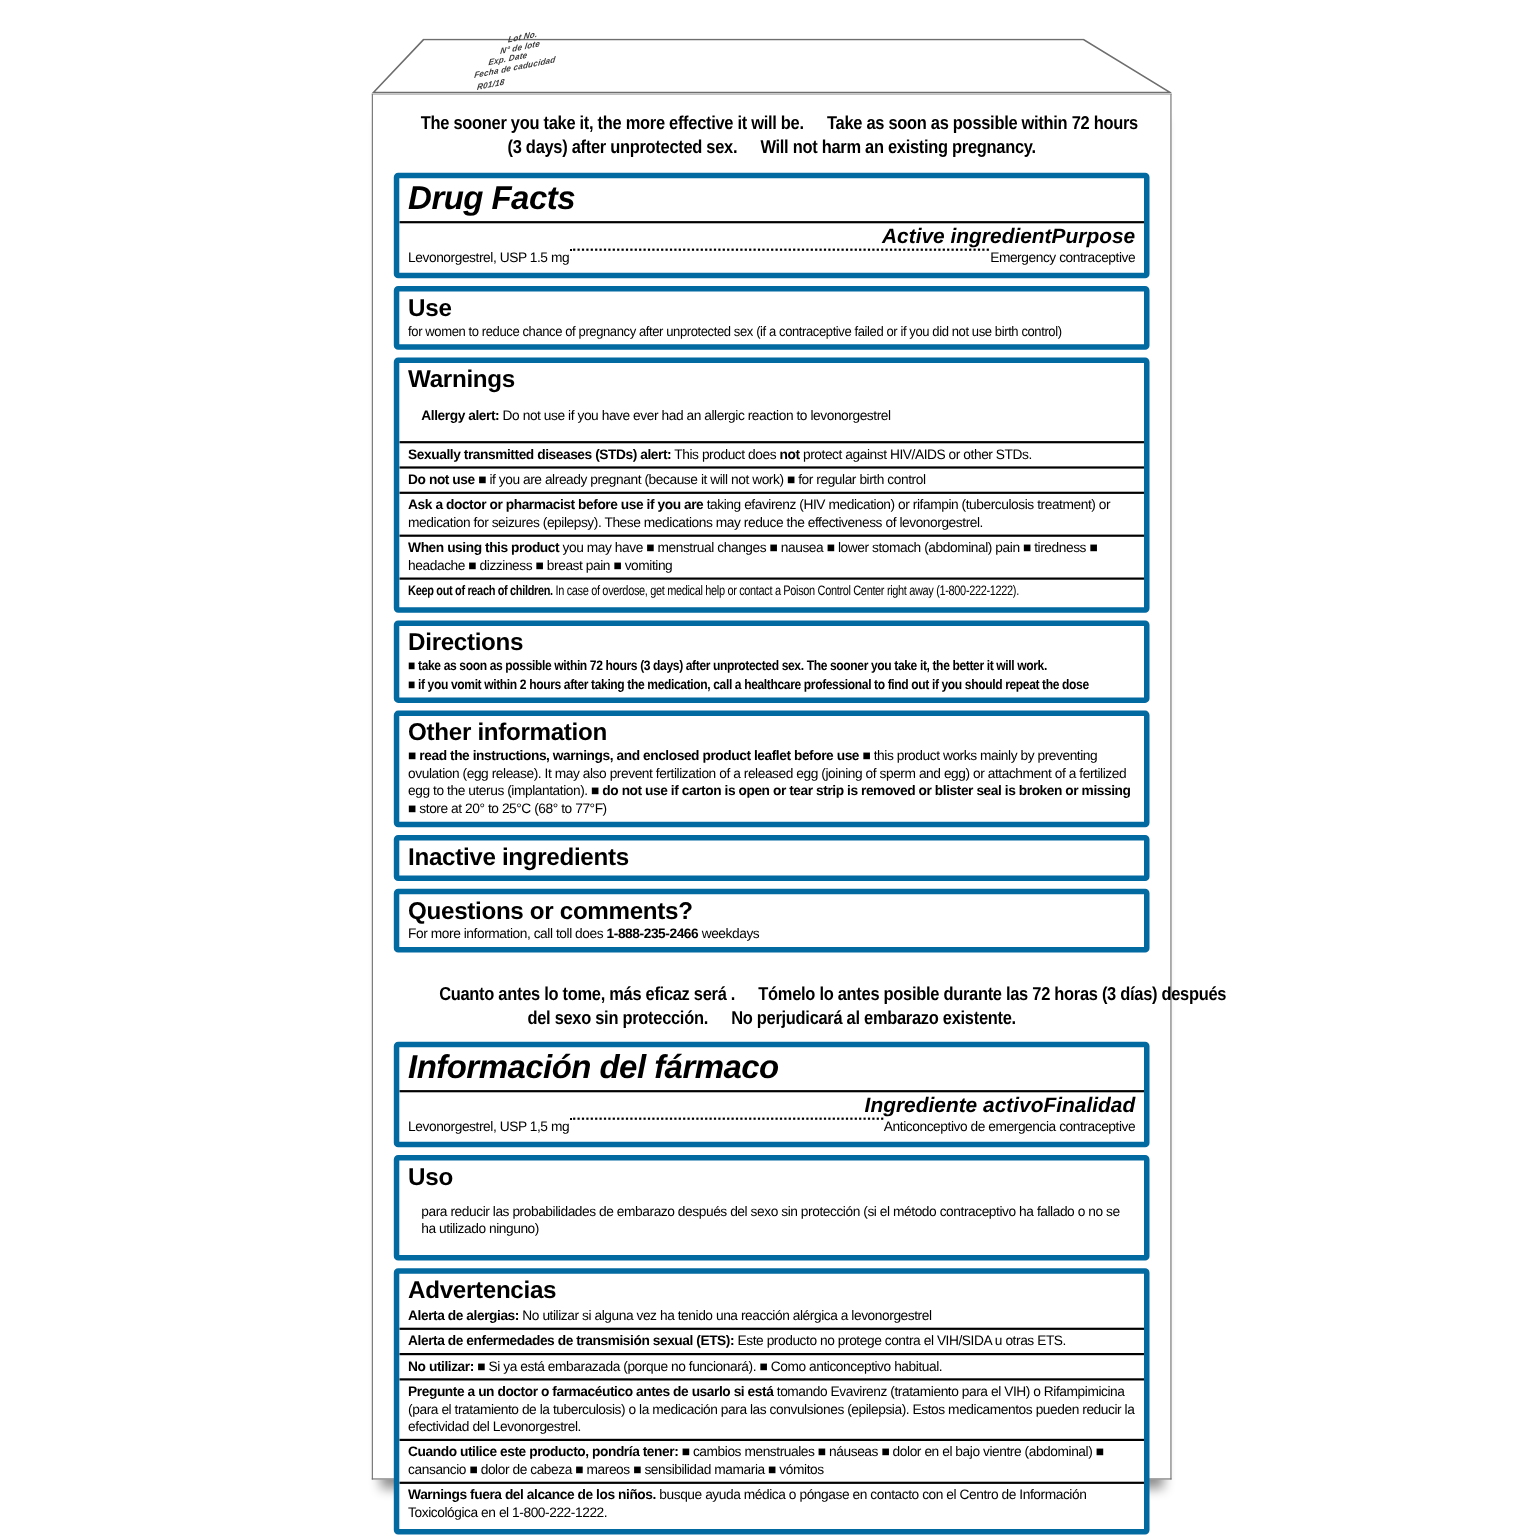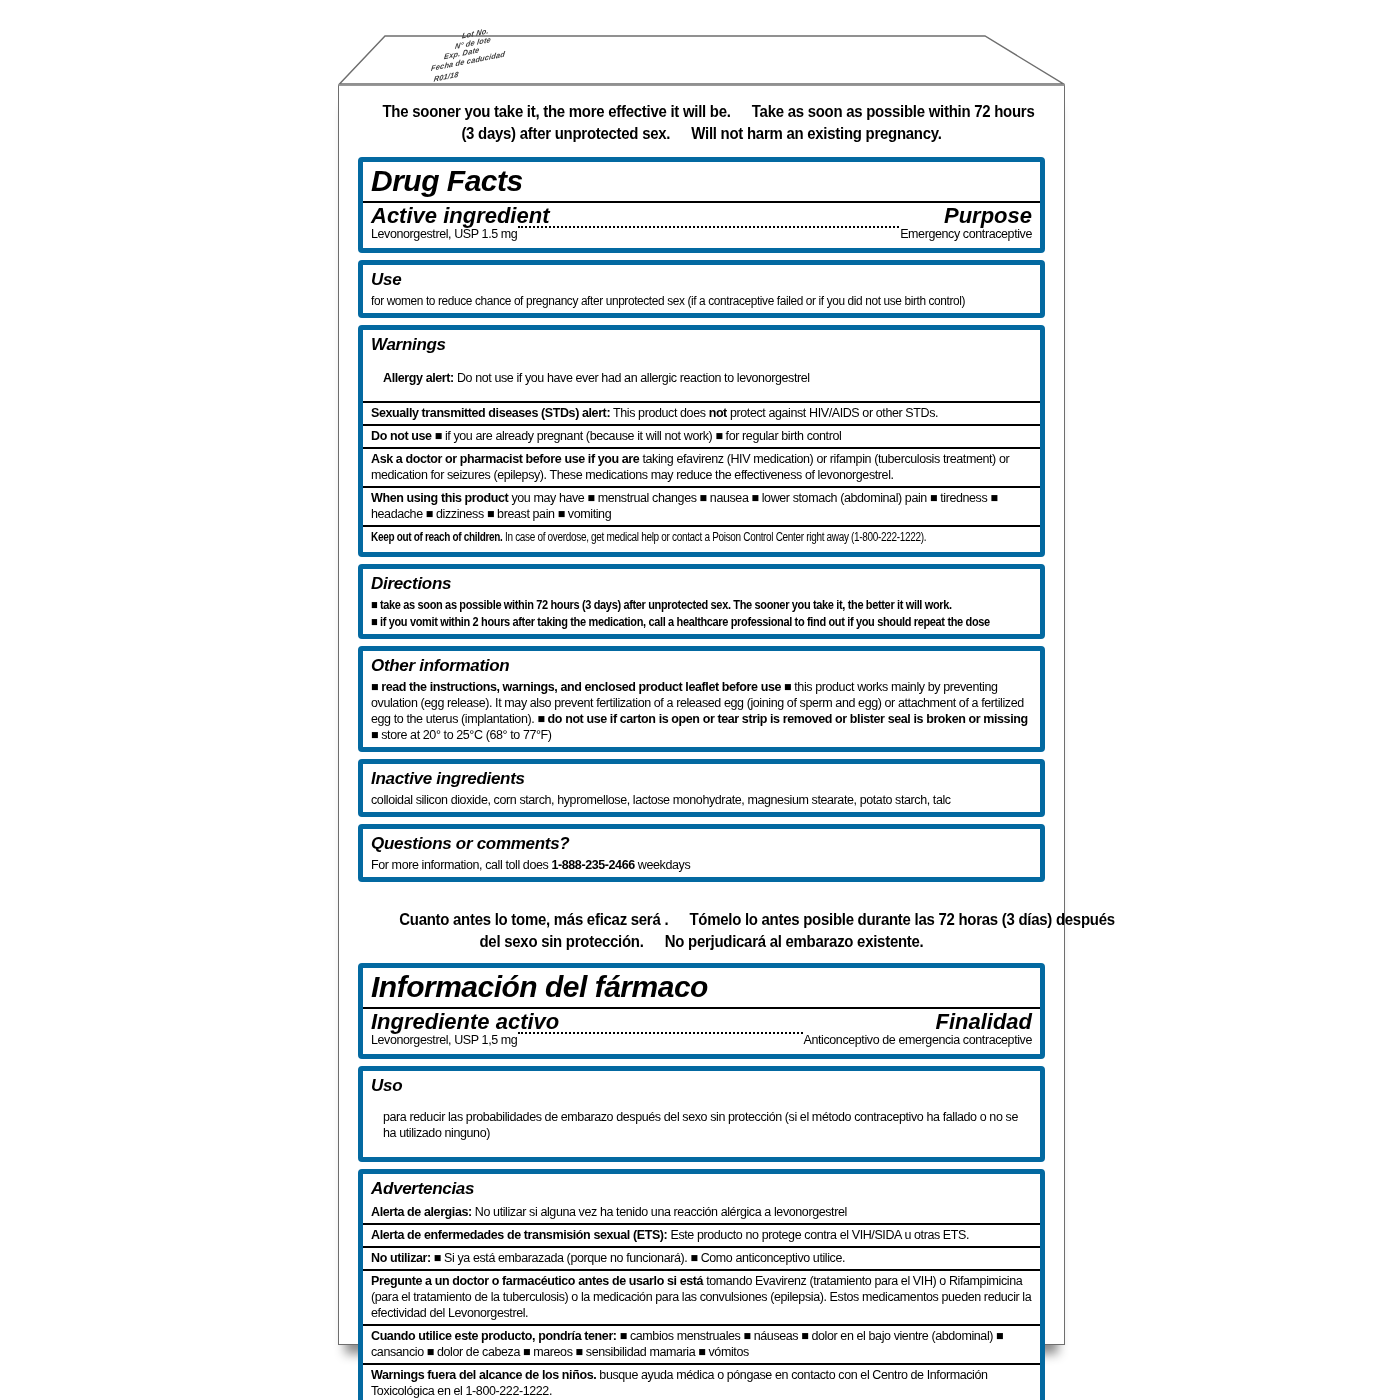--- a/index.html
+++ b/index.html
@@ -29,23 +29,23 @@
     letter-spacing:-.3px; }
   .gap { display:inline-block; width:24px; }
   .stack { margin:12px 19px 0 19px; }
   .box {
     border:5px solid #0369a1; border-radius:4px; padding:2px 8px 4px; margin-bottom:7px;
     overflow:hidden; background:#fff;
   }
   .main-title { font-size:30px; font-weight:bold; font-style:italic; margin:0 0 3px;
     letter-spacing:-.5px; line-height:34px; }
   .title-rule { border-top:2px solid #000; margin:0 -8px 1px; height:0; }
-  .cols { display:flex; justify-content:space-between; font-weight:bold; font-style:italic;
-    font-size:22px; line-height:21px; padding-top:1px; }
-  .sec-title { font-size:17px; font-weight:bold; font-style:italic; margin:1px 0 2px;
+  .cols { display:flex; justify-content:flex-end; font-weight:bold; font-style:italic;
+    font-size:19px; line-height:21px; padding-top:1px; }
+  .sec-title { font-size:22px; font-weight:bold; margin:1px 0 2px;
     line-height:23px; letter-spacing:-.3px; }
   .txt { font-size:12.5px; line-height:16px; letter-spacing:-.4px; }
   .leader-row { display:flex; align-items:flex-start; font-size:12.5px; line-height:17px;
     letter-spacing:-.4px; padding-bottom:1px; }
   .leader { flex:1; border-bottom:2px dotted #000; margin:0 1px 3px; min-width:30px; }
   .row { padding:2px 0 3px; }
   .sep { border-top:2px solid #000; margin:0 -8px; height:0; }
   .tight { display:block; white-space:nowrap; transform-origin:0 50%; }
   .s80 { transform:scaleX(.80); } .s88 { transform:scaleX(.88); } .s95 { transform:scaleX(.95); }
   .es-headline { margin:12px 0 10px; }
@@ -119,21 +119,20 @@
           <p class="txt tight s88" style="margin:0"><b>■ if you vomit within 2 hours after taking the medication, call a healthcare professional to find out if you should repeat the dose</b></p>
         </section>
 
         <section class="box">
           <h2 class="sec-title">Other information</h2>
           <p class="txt" style="margin:0"><b>■ read the instructions, warnings, and enclosed product leaflet before use</b><span> ■ this product works mainly by preventing ovulation (egg release). It may also prevent fertilization of a released egg (joining of sperm and egg) or attachment of a fertilized egg to the uterus (implantation). </span><b>■ do not use if carton is open or tear strip is removed or blister seal is broken or missing</b><span> ■ store at 20° to 25°C (68° to 77°F)</span></p>
         </section>
 
         <section class="box">
           <h2 class="sec-title">Inactive ingredients</h2>
-          <p class="txt" style="margin:0">colloidal silicon dioxide, corn starch, hypromellose, lactose monohydrate, magnesium stearate, potato starch, talc</p>
         </section>
 
         <section class="box">
           <h2 class="sec-title">Questions or comments?</h2>
           <p class="txt" style="margin:0"><span>For more information, call toll does </span><b>1-888-235-2466</b><span> weekdays</span></p>
         </section>
 
         <div class="headline es-headline">
           <span>Cuanto antes lo tome, más eficaz será .</span><span class="gap"></span><span>Tómelo lo antes posible durante las 72 horas (3 días) después</span><br>
           <span>del sexo sin protección.</span><span class="gap"></span><span>No perjudicará al embarazo existente.</span>
@@ -157,21 +156,21 @@
           <h2 class="sec-title">Uso</h2>
           <p class="txt" style="margin:12px">para reducir las probabilidades de embarazo después del sexo sin protección (si el método contraceptivo ha fallado o no se ha utilizado ninguno)</p>
         </section>
 
         <section class="box">
           <h2 class="sec-title">Advertencias</h2>
           <p class="txt row" style="margin:0"><b>Alerta de alergias:</b><span> No utilizar si alguna vez ha tenido una reacción alérgica a levonorgestrel</span></p>
           <div class="sep"></div>
           <p class="txt row" style="margin:0"><b>Alerta de enfermedades de transmisión sexual (ETS):</b><span> Este producto no protege contra el VIH/SIDA u otras ETS.</span></p>
           <div class="sep"></div>
-          <p class="txt row" style="margin:0"><b>No utilizar:</b><span> ■ Si ya está embarazada (porque no funcionará). ■ Como anticonceptivo utilice.</span></p>
+          <p class="txt row" style="margin:0"><b>No utilizar:</b><span> ■ Si ya está embarazada (porque no funcionará). ■ Como anticonceptivo habitual.</span></p>
           <div class="sep"></div>
           <p class="txt row" style="margin:0"><b>Pregunte a un doctor o farmacéutico antes de usarlo si está</b><span> tomando Evavirenz (tratamiento para el VIH) o Rifampimicina (para el tratamiento de la tuberculosis) o la medicación para las convulsiones (epilepsia). Estos medicamentos pueden reducir la efectividad del Levonorgestrel.</span></p>
           <div class="sep"></div>
           <p class="txt row" style="margin:0"><b>Cuando utilice este producto, pondría tener:</b><span> ■ cambios menstruales ■ náuseas ■ dolor en el bajo vientre (abdominal) ■ cansancio ■ dolor de cabeza ■ mareos ■ sensibilidad mamaria ■ vómitos</span></p>
           <div class="sep"></div>
           <p class="txt row" style="margin:0"><b>Warnings fuera del alcance de los niños.</b><span> busque ayuda médica o póngase en contacto con el Centro de Información Toxicológica en el 1-800-222-1222.</span></p>
         </section>
 
         <section class="box">
           <h2 class="sec-title">Instrucciones</h2>

